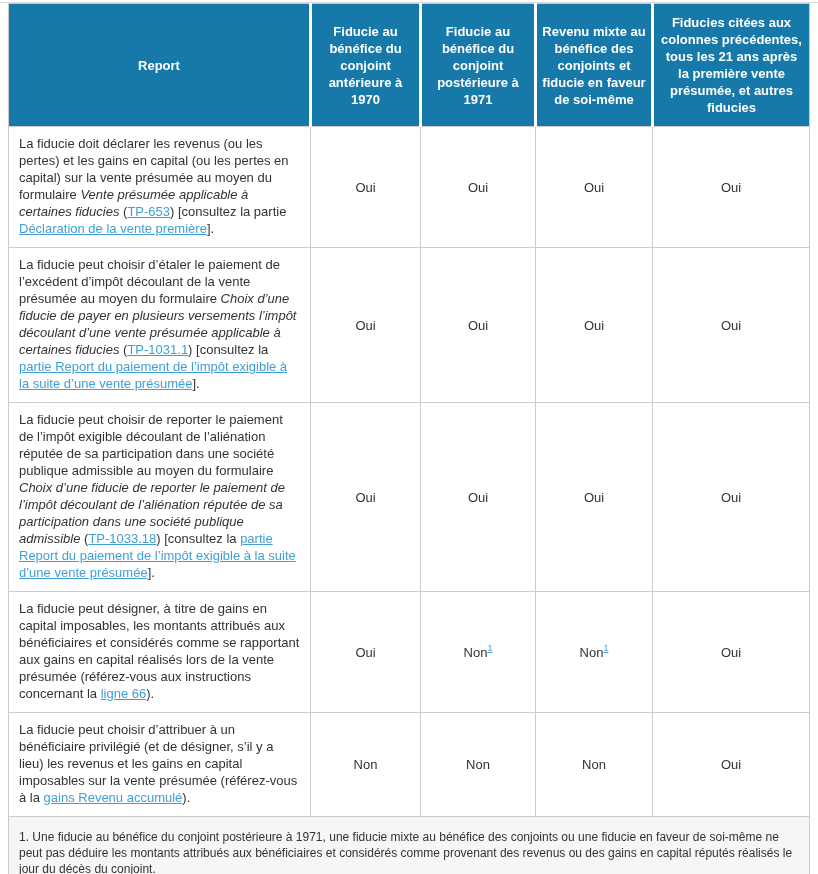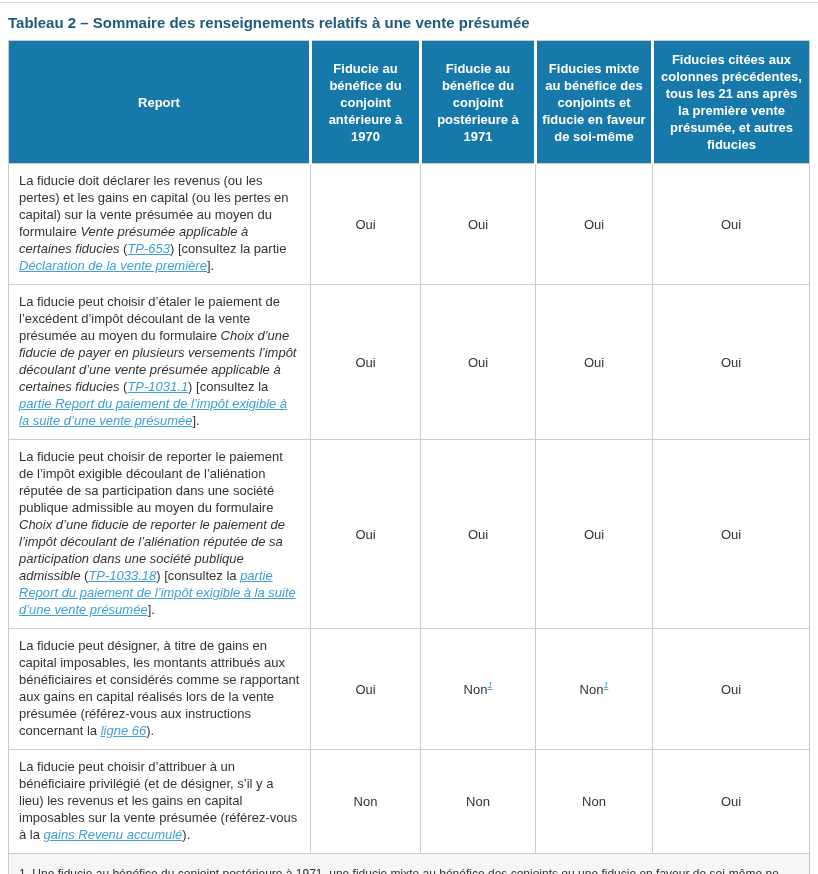--- a/index.html
+++ b/index.html
@@ -40,47 +40,46 @@
     font-size:13px;line-height:17px;padding:8px 10px 10px 10px;
     vertical-align:middle;color:var(--text-color);
   }
   td.value-cell{
     font-size:13px;text-align:center;vertical-align:middle;color:var(--text-color);
   }
   td.footnote-cell{
     background:var(--footnote-bg);font-size:12px;line-height:16px;
     padding:12px 10px 16px 10px;color:var(--text-color);
   }
-  a{color:var(--link-color);text-decoration:underline;cursor:pointer;font-style:italic;}
+  a{color:var(--link-color);text-decoration:underline;cursor:pointer;}
   em{font-style:italic;}
   sup{line-height:0;}
   sup a{font-size:9px;}
 </style>
 </head>
 <body>
 
 <div class="top-rule"></div>
 
 <div class="content">
-  <h2 class="page-title">Tableau 2 – Sommaire des renseignements relatifs à une vente présumée</h2>
 
   <table class="summary-table">
     <colgroup>
       <col style="width:302px">
       <col style="width:110px">
       <col style="width:115px">
       <col style="width:117px">
       <col>
     </colgroup>
     <thead>
       <tr id="header-row">
           <th>Report</th>
           <th>Fiducie au bénéfice du conjoint antérieure à 1970</th>
           <th>Fiducie au bénéfice du conjoint postérieure à 1971</th>
-          <th>Fiducies mixte au bénéfice des conjoints et fiducie en faveur de soi-même</th>
+          <th>Revenu mixte au bénéfice des conjoints et fiducie en faveur de soi-même</th>
           <th>Fiducies citées aux colonnes précédentes, tous les 21 ans après la première vente présumée, et autres fiducies</th>
         </tr>
     </thead>
     <tbody id="table-body">
         <tr>
           <td class="option-cell">La fiducie doit déclarer les revenus (ou les pertes) et les gains en capital (ou les pertes en capital) sur la vente présumée au moyen du formulaire <em>Vente présumée applicable à certaines fiducies</em> (<a href="#">TP-653</a>) [consultez la partie <a href="#">Déclaration de la vente première</a>].</td>
           <td class="value-cell">Oui</td>
           <td class="value-cell">Oui</td>
           <td class="value-cell">Oui</td>
           <td class="value-cell">Oui</td>

